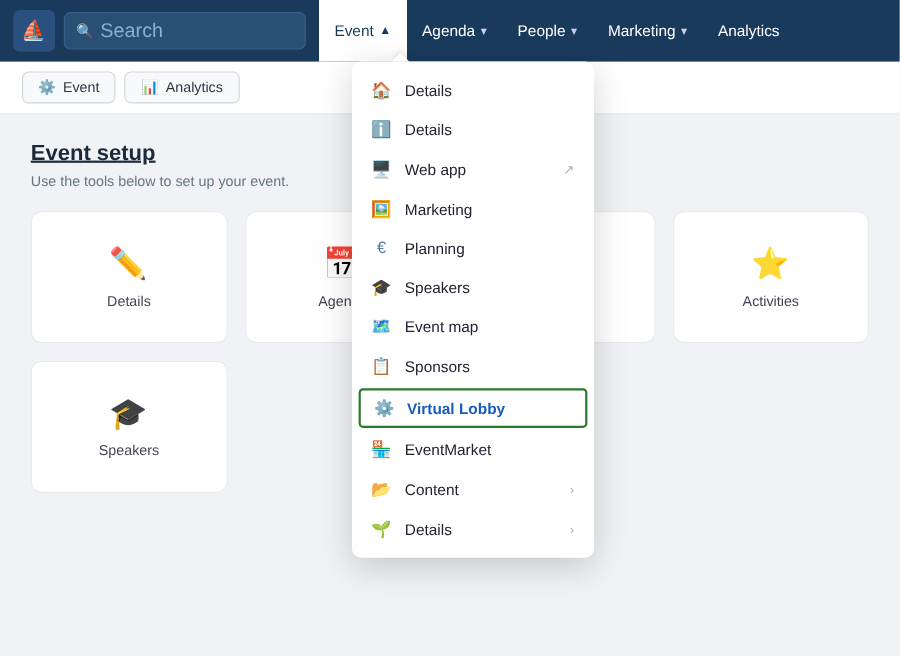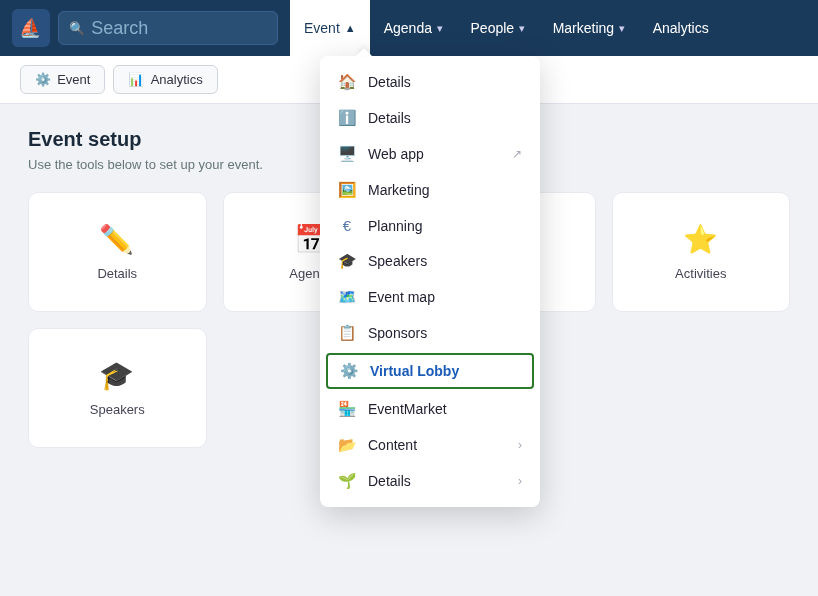--- a/index.html
+++ b/index.html
@@ -82,20 +82,21 @@
     
     .page-content {
       padding: 24px 28px;
       position: relative;
     }
     .page-title {
       font-size: 20px;
       font-weight: 700;
       color: #1a2a3a;
       margin-bottom: 6px;
+      text-decoration: underline;
     }
     .page-subtitle {
       font-size: 13px;
       color: #677;
       margin-bottom: 20px;
     }
     .cards-grid {
       display: grid;
       grid-template-columns: repeat(4, 1fr);
       gap: 16px;

